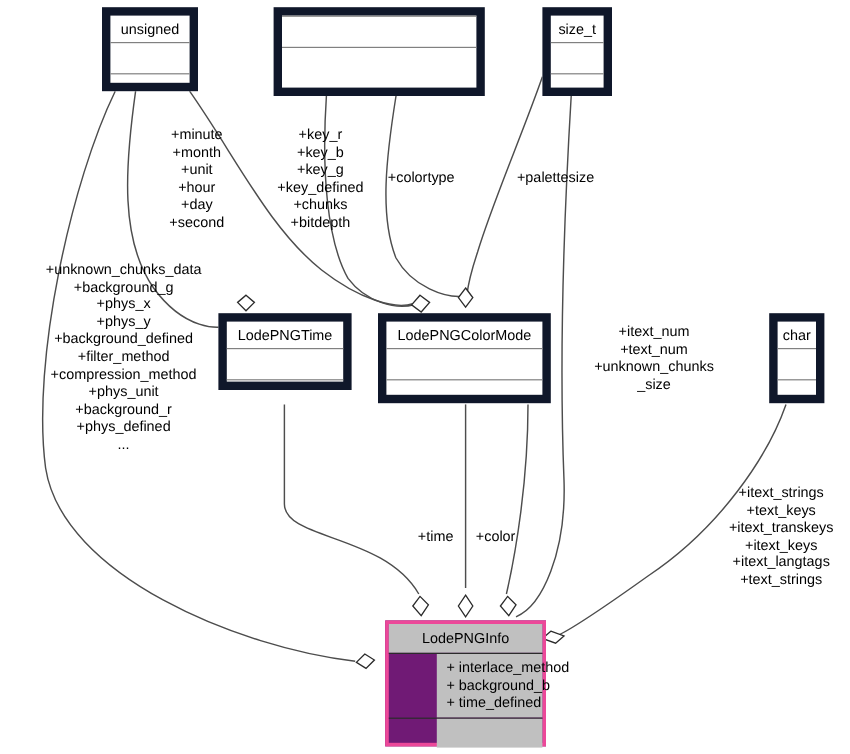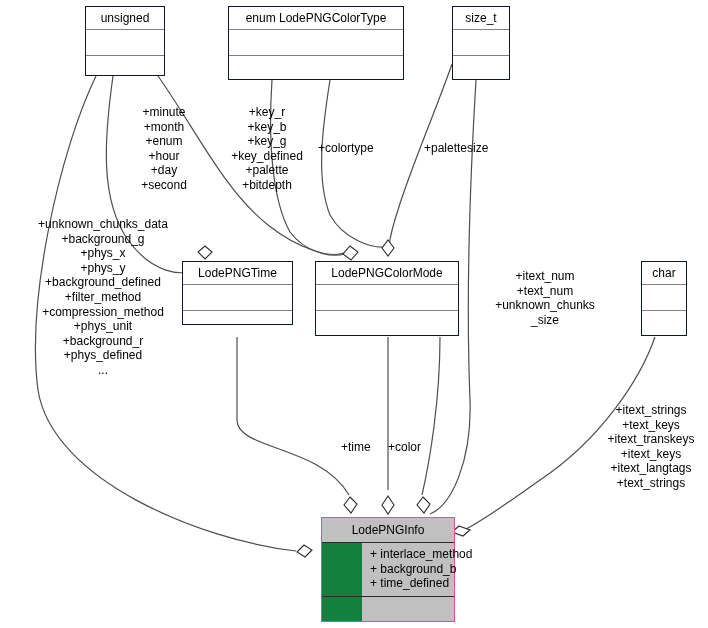--- a/index.html
+++ b/index.html
@@ -20,21 +20,21 @@
   #edges {
     position: absolute;
     left: 0;
     top: 0;
     width: 708px;
     height: 628px;
   }
   .umlbox {
     position: absolute;
     box-sizing: border-box;
-    border: 1px solid #0f172a;
+    border: 7px solid #0f172a;
     background: #ffffff;
     z-index: 3;
   }
   .umlbox .title {
     box-sizing: border-box;
     text-align: center;
     font-size: 12px;
     color: #000000;
     line-height: 14px;
     padding: 4px 3px 4px 3px;
@@ -44,22 +44,22 @@
     border-top: 1px solid #808080;
     height: 0;
     font-size: 0;
     line-height: 0;
   }
   .umlbox .compart {
     box-sizing: border-box;
     margin-left: 40px;
   }
   .focusbox {
-    border: 1px solid #ec4899;
-    background: #15803d;
+    border: 3px solid #ec4899;
+    background: #701a75;
   }
   .focusbox .title {
     background: #c0c0c0;
     font-size: 12px;
     padding: 5px 3px 5px 3px;
   }
   .focusbox .sep {
     border-top: 1px solid #2b2b2b;
   }
   .focusbox .compart {
@@ -71,20 +71,21 @@
     color: #000000;
     padding: 4px 0 5px 8px;
     text-align: left;
     white-space: nowrap;
   }
   .edgelabel {
     position: absolute;
     font-size: 12px;
     line-height: 14.6px;
     color: #000000;
+    text-align: center;
     white-space: nowrap;
     z-index: 2;
   }
   .edgelabel.multi {
     text-align: center;
   }
 </style>
 </head>
 <body>
 
@@ -130,21 +131,20 @@
 
   <div class="umlbox" style="left:85px; top:6px; width:80px; height:70px;">
     <div class="title">unsigned</div>
     <div class="sep"></div>
     <div class="compart" style="height:25px;"></div>
     <div class="sep"></div>
     <div class="compart" style="height:22px;"></div>
   </div>
 
   <div class="umlbox" style="left:228px; top:6px; width:176px; height:74px;">
-    <div class="title">enum LodePNGColorType</div>
     <div class="sep"></div>
     <div class="compart" style="height:25px;"></div>
     <div class="sep"></div>
     <div class="compart" style="height:25px;"></div>
   </div>
 
   <div class="umlbox" style="left:452px; top:6px; width:58px; height:74px;">
     <div class="title">size_t</div>
     <div class="sep"></div>
     <div class="compart" style="height:25px;"></div>
@@ -184,32 +184,32 @@
       <div>+ background_b</div>
       <div>+ time_defined</div>
     </div>
     <div class="sep"></div>
     <div class="compart" style="height:24px;"></div>
   </div>
 
   <div class="edgelabel multi" style="left:118px; top:105px; width:92px;">
       <div>+minute</div>
       <div>+month</div>
-      <div>+enum</div>
+      <div>+unit</div>
       <div>+hour</div>
       <div>+day</div>
       <div>+second</div>
     </div>
 
   <div class="edgelabel multi" style="left:218px; top:105px; width:98px;">
       <div>+key_r</div>
       <div>+key_b</div>
       <div>+key_g</div>
       <div>+key_defined</div>
-      <div>+palette</div>
+      <div>+chunks</div>
       <div>+bitdepth</div>
     </div>
 
   <div class="edgelabel" style="left:318px; top:141px; width:66px;">+colortype</div>
 
   <div class="edgelabel" style="left:412px; top:141px; width:78px;margin-left:12px;">+palettesize</div>
 
   <div class="edgelabel multi" style="left:484px; top:269px; width:122px;">
       <div>+itext_num</div>
       <div>+text_num</div>

